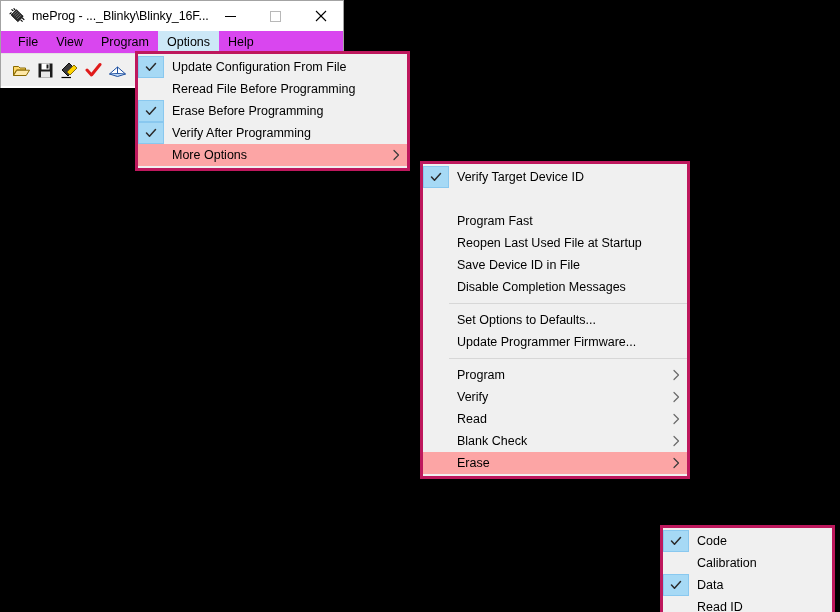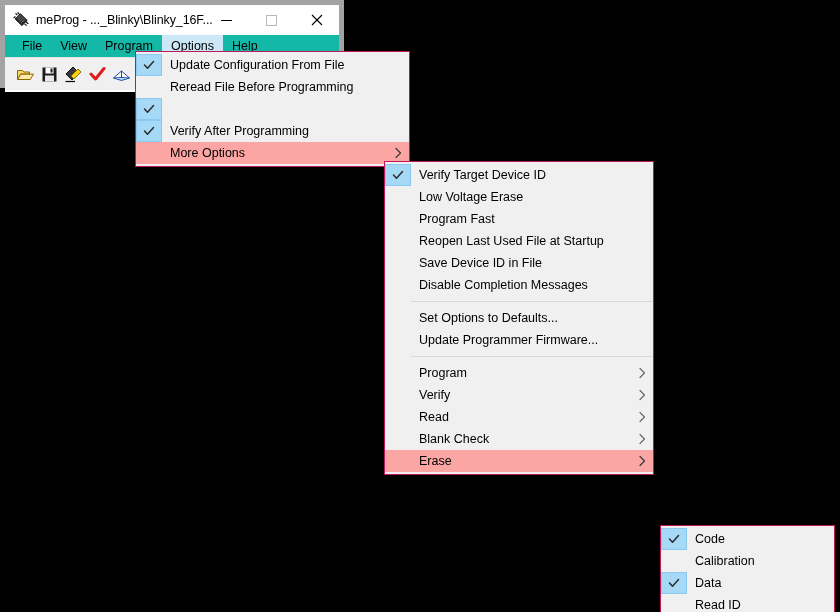--- a/index.html
+++ b/index.html
@@ -19,21 +19,21 @@
   }
 
   
   .app-window {
     position: absolute;
     left: 0;
     top: 0;
     width: 344px;
     height: 88px;
     background: #f0f0f0;
-    border: 5px solid #a3a3a3;
+    border: 1px solid #a3a3a3;
     box-sizing: border-box;
   }
   .titlebar {
     position: relative;
     height: 30px;
     background: #ffffff;
     display: flex;
     align-items: center;
     box-sizing: border-box;
   }
@@ -83,21 +83,21 @@
     display: block;
     width: 11px;
     height: 11px;
     border: 1px solid #b8b8b8;
     box-sizing: border-box;
   }
   .win-btn.close svg { display: block; }
 
   .menubar {
     height: 22px;
-    background: #14b8a6;
+    background: #d946ef;
     display: flex;
     align-items: stretch;
     padding-left: 8px;
     box-sizing: border-box;
   }
   .menubar-item {
     padding: 0 9px;
     display: flex;
     align-items: center;
     font-size: 12.5px;
@@ -127,21 +127,21 @@
   }
   .client-area {
     height: 2px;
     background: #ffffff;
   }
 
   
   .menu {
     position: absolute;
     background: #f0f0f0;
-    border: 1px solid #be185d;
+    border: 3px solid #be185d;
     box-sizing: border-box;
     padding: 2px 0;
     font-size: 12.5px;
     color: #000000;
   }
   .menu-item {
     position: relative;
     height: 22px;
     display: flex;
     align-items: center;
@@ -177,21 +177,21 @@
     color: #4a4a4a;
   }
   .menu-sep {
     height: 1px;
     background: #d7d7d7;
     margin: 5px 0 5px 26px;
   }
 
   
   #menu-options { left: 135px; top: 51px; width: 275px; }
-  #menu-more    { left: 384px; top: 161px; width: 270px; }
+  #menu-more    { left: 420px; top: 161px; width: 270px; }
   #menu-erase   { left: 660px; top: 485px; width: 175px; margin-top: 40px; }
 
   #menu-options .menu-item { height: 22px; }
   #menu-more .menu-item { height: 22px; }
   #menu-erase .menu-item { height: 22px; }
 </style>
 </head>
 <body>
 
 <div id="root">
@@ -316,20 +316,21 @@
       <span class="menu-label">Reread File Before Programming</span>
       <span class="menu-arrow"></span>
     </div>
 
     <div class="menu-item">
       <span class="menu-check on">
         <svg width="12" height="12" viewBox="0 0 12 12">
             <path d="M1.5 6 L4.5 9.2 L10.5 2.6" fill="none" stroke="#2b2b2b" stroke-width="1.5" stroke-linecap="round" stroke-linejoin="round"></path>
           </svg>
       </span>
+      <span class="menu-label">Erase Before Programming</span>
       <span class="menu-arrow"></span>
     </div>
 
 
     <div class="menu-item">
       <span class="menu-check on">
         <svg width="12" height="12" viewBox="0 0 12 12">
             <path d="M1.5 6 L4.5 9.2 L10.5 2.6" fill="none" stroke="#2b2b2b" stroke-width="1.5" stroke-linecap="round" stroke-linejoin="round"></path>
           </svg>
       </span>
@@ -355,21 +356,20 @@
         <svg width="12" height="12" viewBox="0 0 12 12">
             <path d="M1.5 6 L4.5 9.2 L10.5 2.6" fill="none" stroke="#2b2b2b" stroke-width="1.5" stroke-linecap="round" stroke-linejoin="round"></path>
           </svg>
       </span>
       <span class="menu-label">Verify Target Device ID</span>
       <span class="menu-arrow"></span>
     </div>
 
     <div class="menu-item">
       <span class="menu-check"></span>
-      <span class="menu-label">Low Voltage Erase</span>
       <span class="menu-arrow"></span>
     </div>
 
     <div class="menu-item">
       <span class="menu-check"></span>
       <span class="menu-label">Program Fast</span>
       <span class="menu-arrow"></span>
     </div>
 
     <div class="menu-item">

